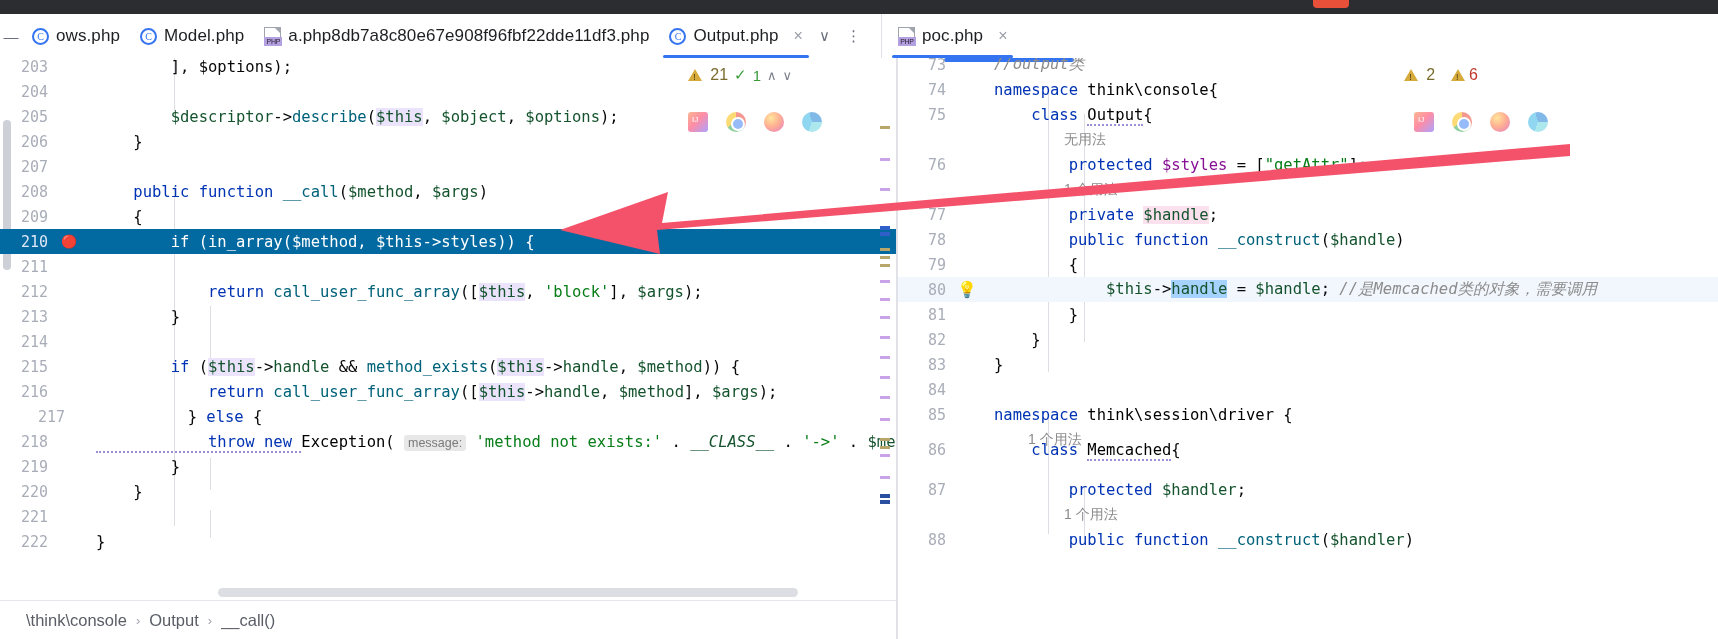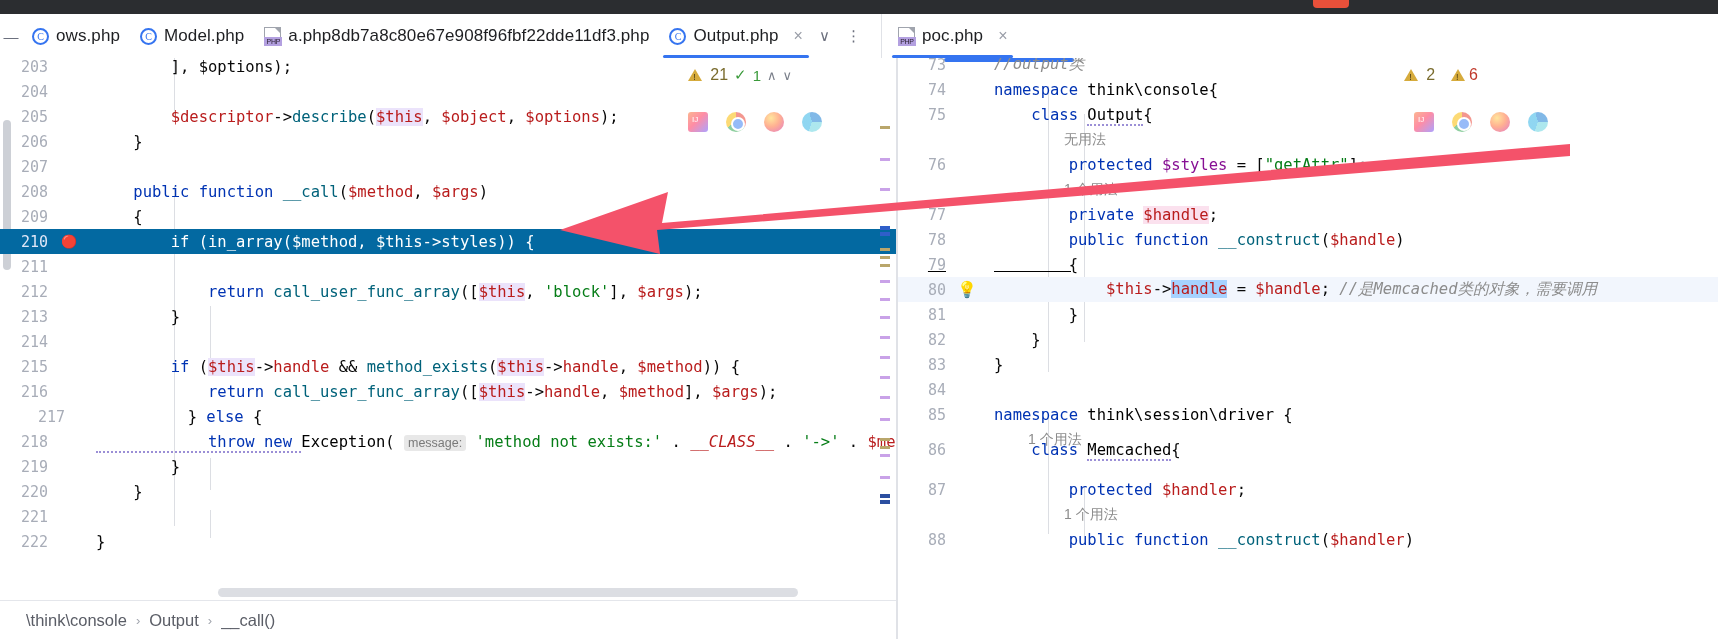--- a/index.html
+++ b/index.html
@@ -107,21 +107,21 @@
   .lmark { width: 30px; flex: none; text-align: center; font-size: 13px; }
   .ltext { flex: 1; padding-left: 12px; }
 
   .row.sel { background: #0369a1; }
   .row.sel .lnum { color: #dfe6f7; background: transparent; }
   .row.sel .ltext, .row.sel .ltext * { color: #ffffff !important; }
   .row.caretline { background: #f2f6fd; }
 
   
   .kw   { color: #0033b3; }
-  .var  { color: #b91c1c; }
+  .var  { color: #14532d; }
   .fn   { color: #00627a; }
   .str  { color: #067d17; }
   .cmt  { color: #8c8c8c; font-style: italic; }
   .plain{ color: #080808; }
   .cls  { color: #000000; }
   .hl-this { background: #ebe3fb; }
   .hl-handle { background: #fbe1ee; }
   .hl-blue { background: #a6d2ff; }
   .param-hint {
     background: #e8e8e8; color: #7a7a7a; font-size: 12.5px;
@@ -497,21 +497,21 @@
         <span class="lmark"></span>
         <span class="ltext"><span class="kw">        private </span><span class="var hl-handle">$handle</span><span class="plain">;</span></span>
       </div>
 
       <div class="row" style="top:169px;">
         <span class="lnum">78</span>
         <span class="lmark"></span>
         <span class="ltext"><span class="kw">        public function </span><span class="fn">__construct</span><span class="plain">(</span><span class="var">$handle</span><span class="plain">)</span></span>
       </div>
 
-      <div class="row" style="top:194px;text-decoration:underline;">
+      <div class="row" style="top:194px;">
         <span class="lnum">79</span>
         <span class="lmark"></span>
         <span class="ltext"><span class="plain">        {</span></span>
       </div>
 
       <div class="row caretline" style="top:219px;">
         <span class="lnum">80</span>
         <span class="lmark" style="font-size:16px;">💡</span>
         <span class="ltext"><span class="var">            $this</span><span class="plain">-&gt;</span><span class="var hl-blue">handle</span><span class="plain"> = </span><span class="var">$handle</span><span class="plain">; </span><span class="cmt">//是Memcached类的对象，需要调用</span></span>
       </div>

